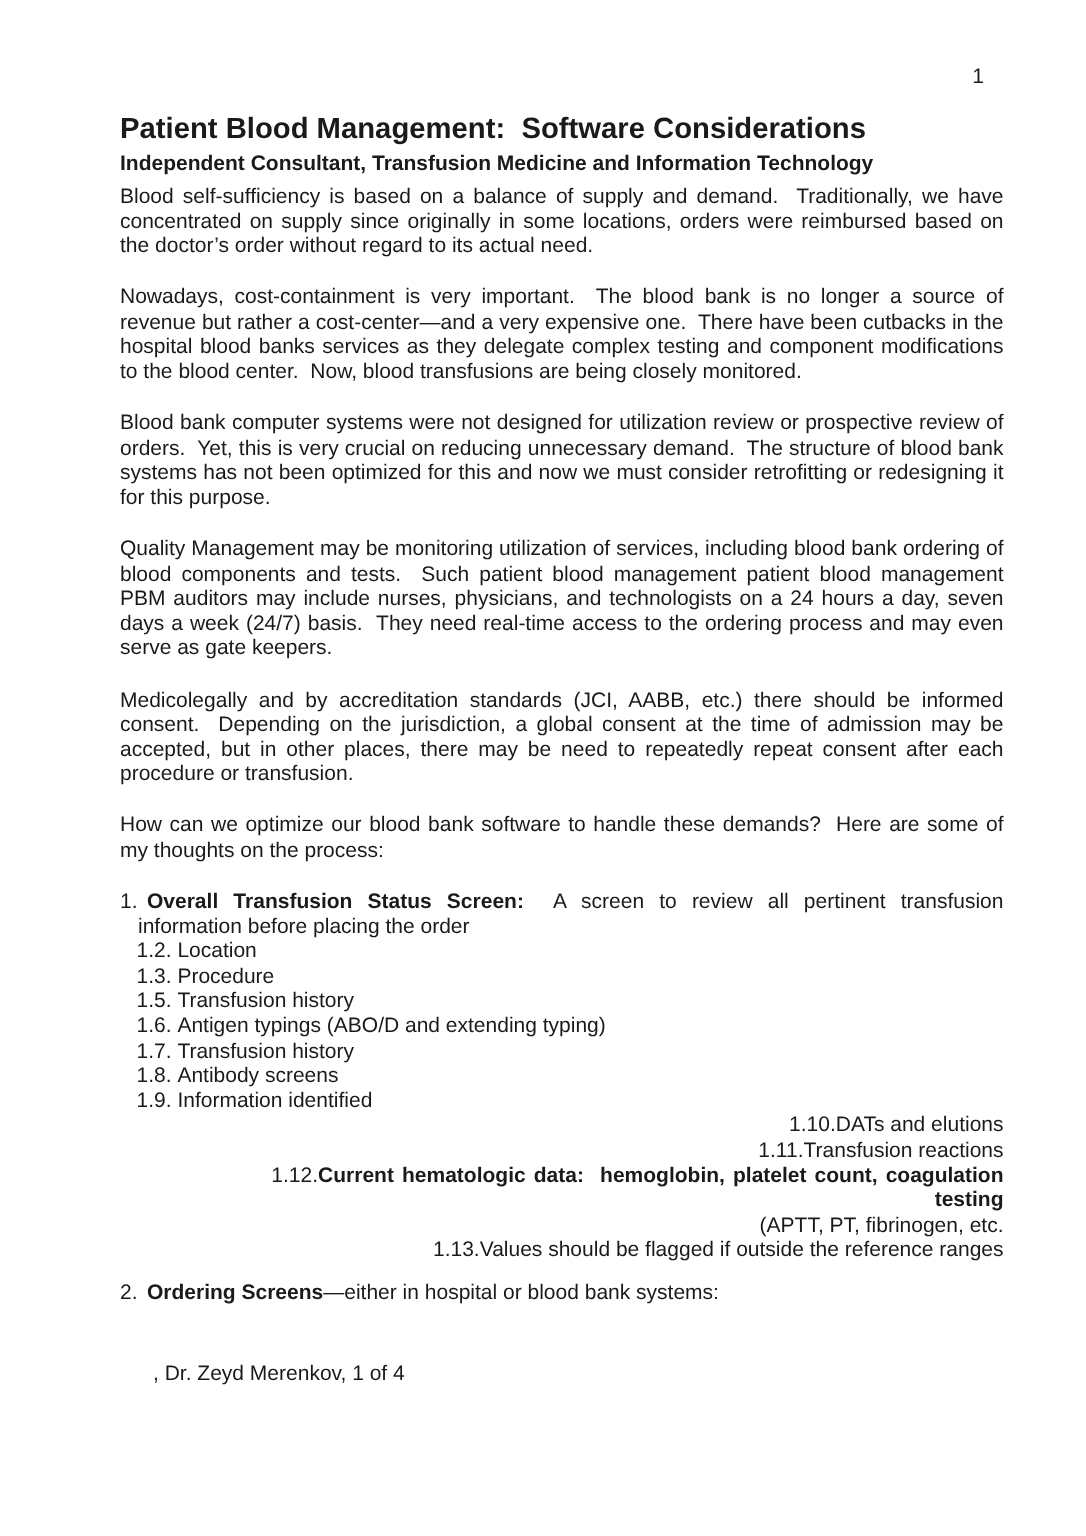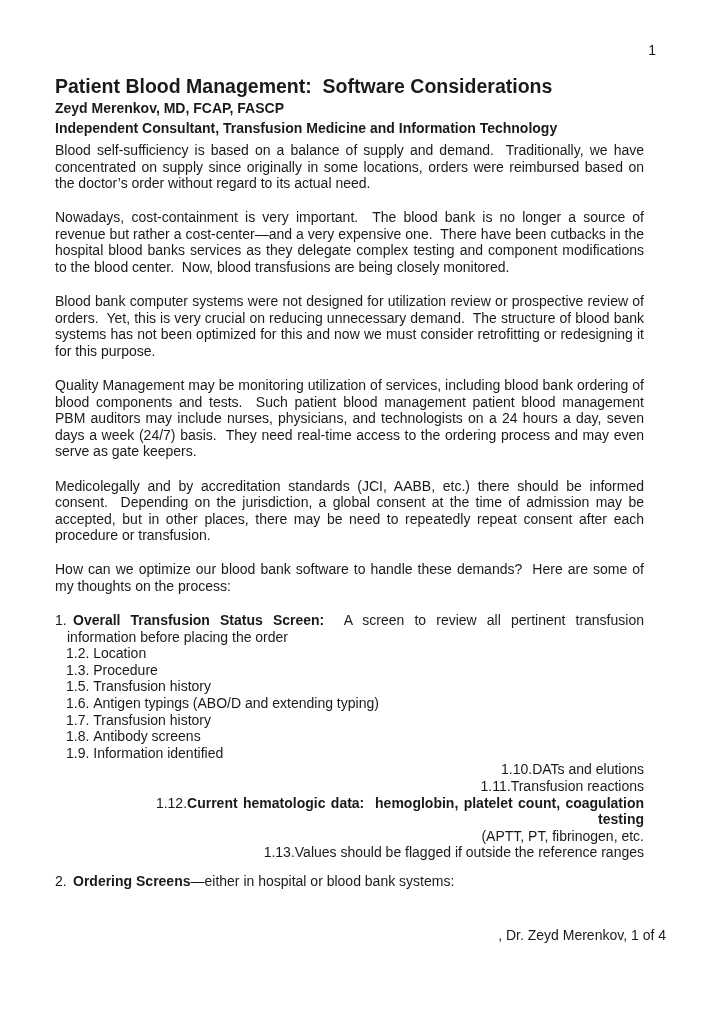--- a/index.html
+++ b/index.html
@@ -19,21 +19,21 @@
     overflow: hidden;
   }
   .page-number {
     position: absolute;
     top: 42px;
     right: 68px;
     line-height: 16.6px;
   }
   .content {
     position: absolute;
-    left: 55px;
+    left: 80px;
     top: 0;
     width: 589px;
   }
   .doc-title {
     margin: 75px 0 0 0;
     font-size: 19.5px;
     line-height: 23px;
     font-weight: bold;
   }
   .subtitle {
@@ -76,33 +76,32 @@
     display: inline-block;
     width: 80px;
     text-indent: 0;
   }
   .sub .l1 {
     word-spacing: 1.5px;
     font-weight: bold;
   }
   .footer {
     margin-top: 37px;
-    text-align: right;
+    text-align: left;
     position: relative;
     left: 22px;
   }
 </style>
 </head>
 <body>
 
 <div class="page">
   <div class="page-number">1</div>
   <div class="content">
     <h1 class="doc-title">Patient Blood Management:&nbsp; Software Considerations</h1>
-    <div class="subtitle">Zeyd Merenkov, MD, FCAP, FASCP</div>
     <div class="subtitle">Independent Consultant, Transfusion Medicine and Information Technology</div>
     <div id="paragraphs">
         <p>Blood self-sufficiency is based on a balance of supply and demand.&nbsp; Traditionally, we have concentrated on supply since originally in some locations, orders were reimbursed based on the doctor’s order without regard to its actual need.</p>
         <p>Nowadays, cost-containment is very important.&nbsp; The blood bank is no longer a source of revenue but rather a cost-center—and a very expensive one.&nbsp; There have been cutbacks in the hospital blood banks services as they delegate complex testing and component modifications to the blood center.&nbsp; Now, blood transfusions are being closely monitored.</p>
         <p>Blood bank computer systems were not designed for utilization review or prospective review of orders.&nbsp; Yet, this is very crucial on reducing unnecessary demand.&nbsp; The structure of blood bank systems has not been optimized for this and now we must consider retrofitting or redesigning it for this purpose.</p>
         <p>Quality Management may be monitoring utilization of services, including blood bank ordering of blood components and tests.&nbsp; Such patient blood management patient blood management PBM auditors may include nurses, physicians, and technologists on a 24 hours a day, seven days a week (24/7) basis.&nbsp; They need real-time access to the ordering process and may even serve as gate keepers.</p>
         <p>Medicolegally and by accreditation standards (JCI, AABB, etc.) there should be informed consent.&nbsp; Depending on the jurisdiction, a global consent at the time of admission may be accepted, but in other places, there may be need to repeatedly repeat consent after each procedure or transfusion.</p>
         <p>How can we optimize our blood bank software to handle these demands?&nbsp; Here are some of my thoughts on the process:</p>
       </div>
     <div id="outline">

